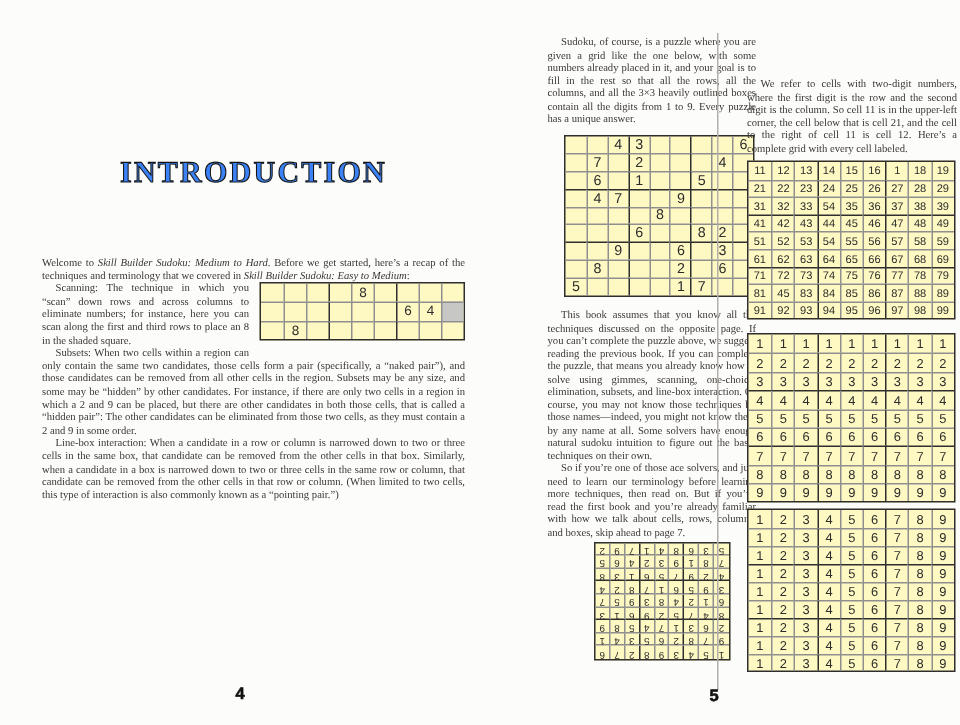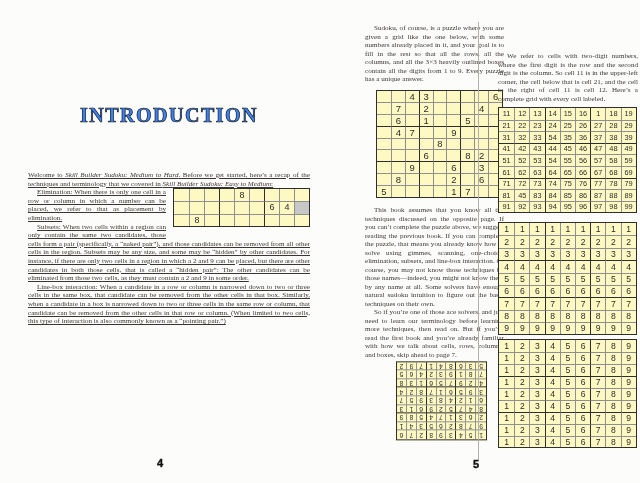--- a/index.html
+++ b/index.html
@@ -8,21 +8,21 @@
     background:#fcfcfa;color:#3b3633;
     font-family:"Liberation Serif", serif;
   }
   .page-left{position:absolute;left:28px;top:0;width:282px;}
   .intro-title{
     margin:104px 0 0 0;text-align:center;color:#3b82f6;
     font-family:Liberation Serif, serif;font-weight:900;font-size:20px;
     letter-spacing:1.5px;-webkit-text-stroke:0.7px #141414;line-height:22px;
   }
   .body-text{margin-top:45px;font-size:7.1px;line-height:8.6px;text-align:justify;}
-  .body-text p{margin:0;text-decoration:underline;}
+  .body-text p{margin:0;}
   p.ind{text-indent:9px;}
   .col-mid{position:absolute;left:333px;top:24px;width:139px;
     font-size:7.1px;line-height:8.5px;text-align:justify;margin-left:32px;}
   .col-mid p{margin:0;}
   .col-right{position:absolute;left:498px;top:24px;width:140px;
     font-size:7.1px;line-height:8.5px;text-align:justify;margin-top:28px;}
   .col-right p{margin:0;}
   .divider{position:absolute;left:478px;top:22px;width:1px;height:438px;background:#b3b0ac;}
   .pagenum{position:absolute;color:#111;font-family:"Liberation Sans", sans-serif;
     font-weight:bold;font-size:11px;-webkit-text-stroke:0.4px #111;}
@@ -81,21 +81,21 @@
             <div class="cell bl1 bt1">8</div>
             <div class="cell bl1 bt1"></div>
             <div class="cell bl3 bt1"></div>
             <div class="cell bl1 bt1"></div>
             <div class="cell bl1 bt1"></div>
             <div class="cell bl3 bt1"></div>
             <div class="cell bl1 bt1"></div>
             <div class="cell bl1 bt1"></div>
           </div>
       </div>
-      <p class="ind">Elimination: When there is only one cell in a row or column in which a number can be placed, we refer to that as placement by elimination.</p>
+      <p class="ind">Scanning: The technique in which you “scan” down rows and across columns to eliminate numbers; for instance, here you can scan along the first and third rows to place an 8 in the shaded square.</p>
       <p class="ind">Subsets: When two cells within a region can only contain the same two candidates, those cells form a pair (specifically, a “naked pair”), and those candidates can be removed from all other cells in the region. Subsets may be any size, and some may be “hidden” by other candidates. For instance, if there are only two cells in a region in which a 2 and 9 can be placed, but there are other candidates in both those cells, that is called a “hidden pair”: The other candidates can be eliminated from those two cells, as they must contain a 2 and 9 in some order.</p>
       <p class="ind">Line-box interaction: When a candidate in a row or column is narrowed down to two or three cells in the same box, that candidate can be removed from the other cells in that box. Similarly, when a candidate in a box is narrowed down to two or three cells in the same row or column, that candidate can be removed from the other cells in that row or column. (When limited to two cells, this type of interaction is also commonly known as a “pointing pair.”)</p>
     </div>
   </div>
 
   <div class="pagenum pn4">4</div>
 
   <div class="col-mid">
     <p class="ind">Sudoku, of course, is a puzzle where you are given a grid like the one below, with some numbers already placed in it, and your goal is to fill in the rest so that all the rows, all the columns, and all the 3×3 heavily outlined boxes contain all the digits from 1 to 9. Every puzzle has a unique answer.</p>
     <div class="grid puzzle-grid">

